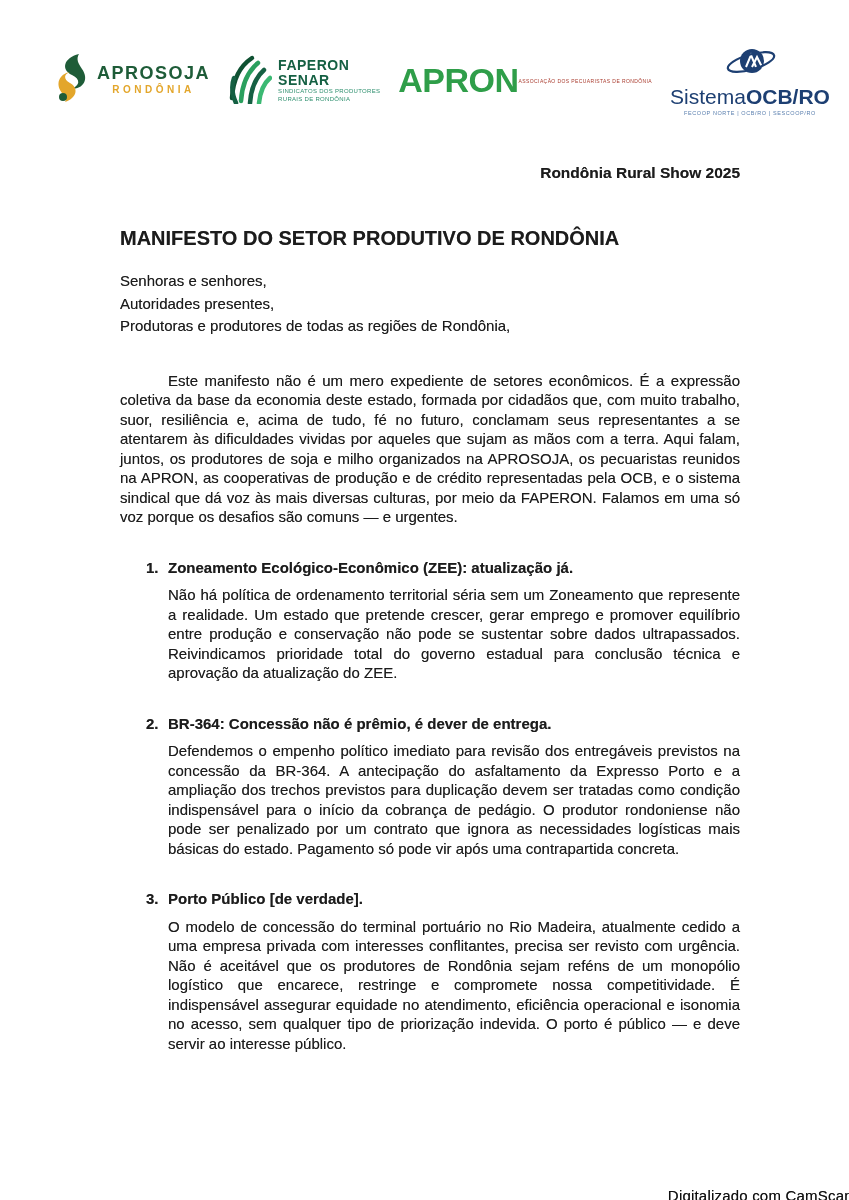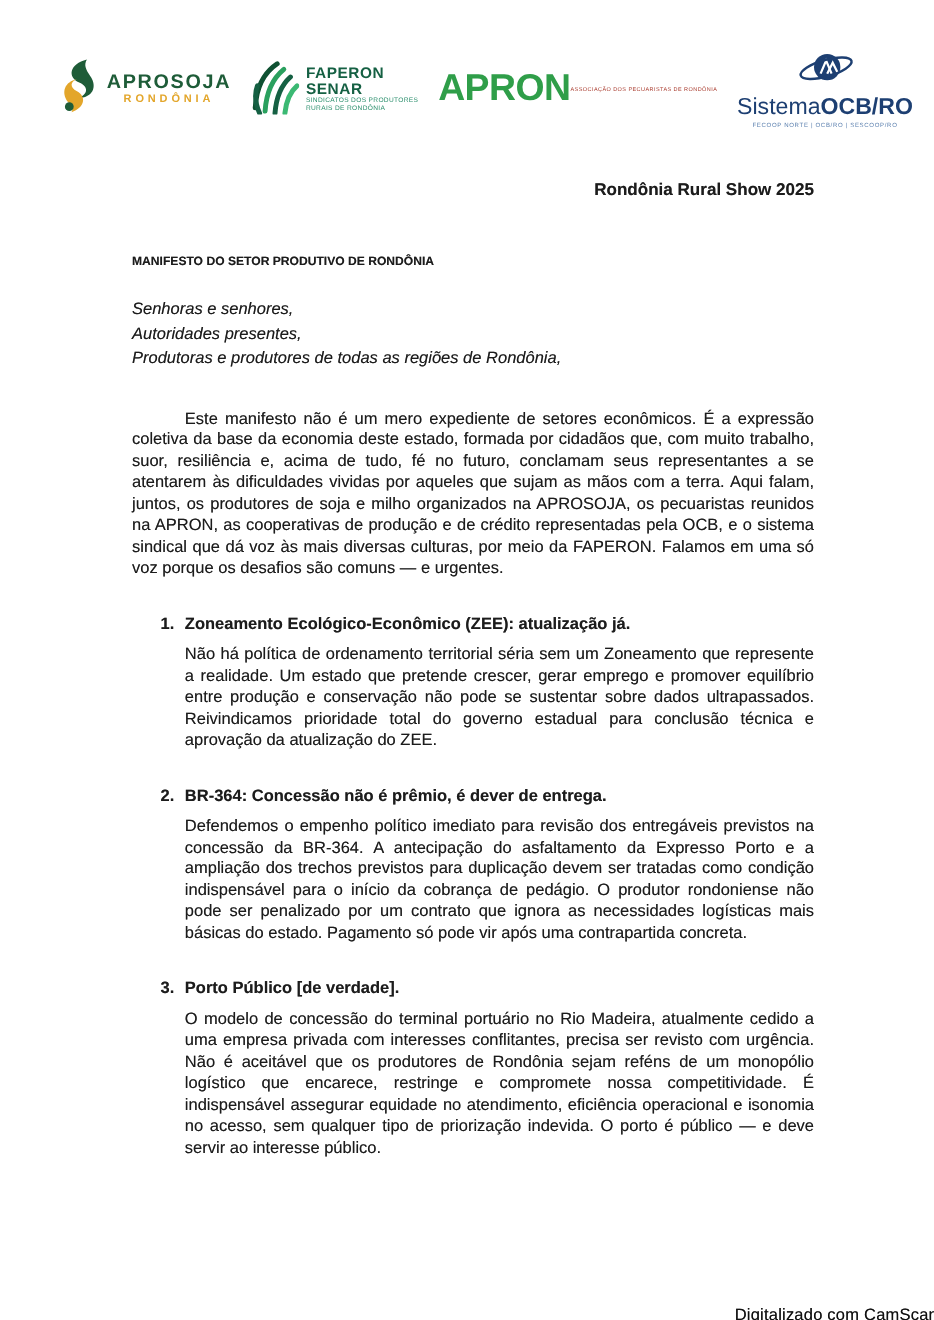--- a/index.html
+++ b/index.html
@@ -35,23 +35,23 @@
   .ocb-line{font-size:21px;color:#1d3f72;line-height:1;}
   .ocb-line b{font-weight:bold;}
   .ocb-sub{font-size:5.5px;color:#5a7fae;letter-spacing:.6px;margin-top:3px;}
   
   .content{
     position:absolute;left:120px;top:0;width:620px;
     font-size:15px;line-height:19.5px;
     text-shadow:0 0 .4px rgba(0,0,0,.5);
   }
   .event-line{margin-top:163px;text-align:right;font-weight:bold;font-size:15.5px;}
-  .doc-title{margin-top:46px;font-weight:bold;font-size:11px;}
+  .doc-title{margin-top:46px;font-weight:bold;font-size:20px;}
   .salutation{margin-top:22px;}
-  .salutation div{line-height:22.6px;font-style:italic;}
+  .salutation div{line-height:22.6px;}
   .intro{margin-top:33px;text-align:justify;text-indent:48px;}
   .item{margin-top:31px;margin-left:26px;}
   .item-head{display:flex;font-weight:bold;}
   .item-num{width:22px;flex:none;}
   .item-body{margin-top:8px;margin-left:22px;text-align:justify;}
   
   .watermark{
     position:absolute;right:10px;bottom:-4px;
     font-size:15px;color:#101010;letter-spacing:.2px;
     text-shadow:0 0 .4px rgba(0,0,0,.6);

